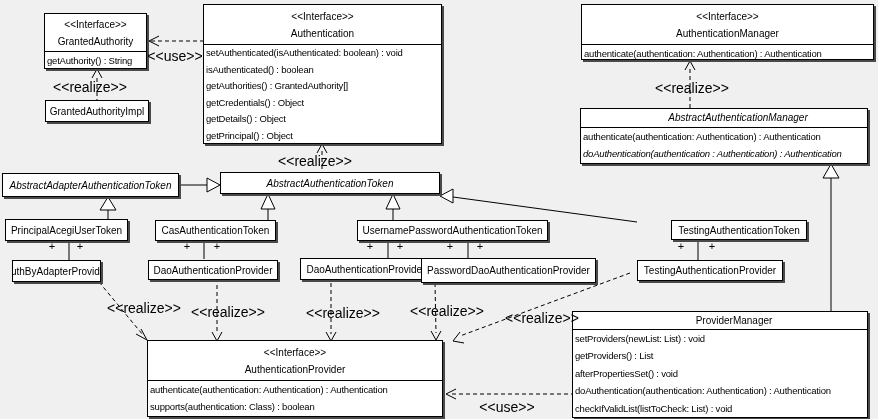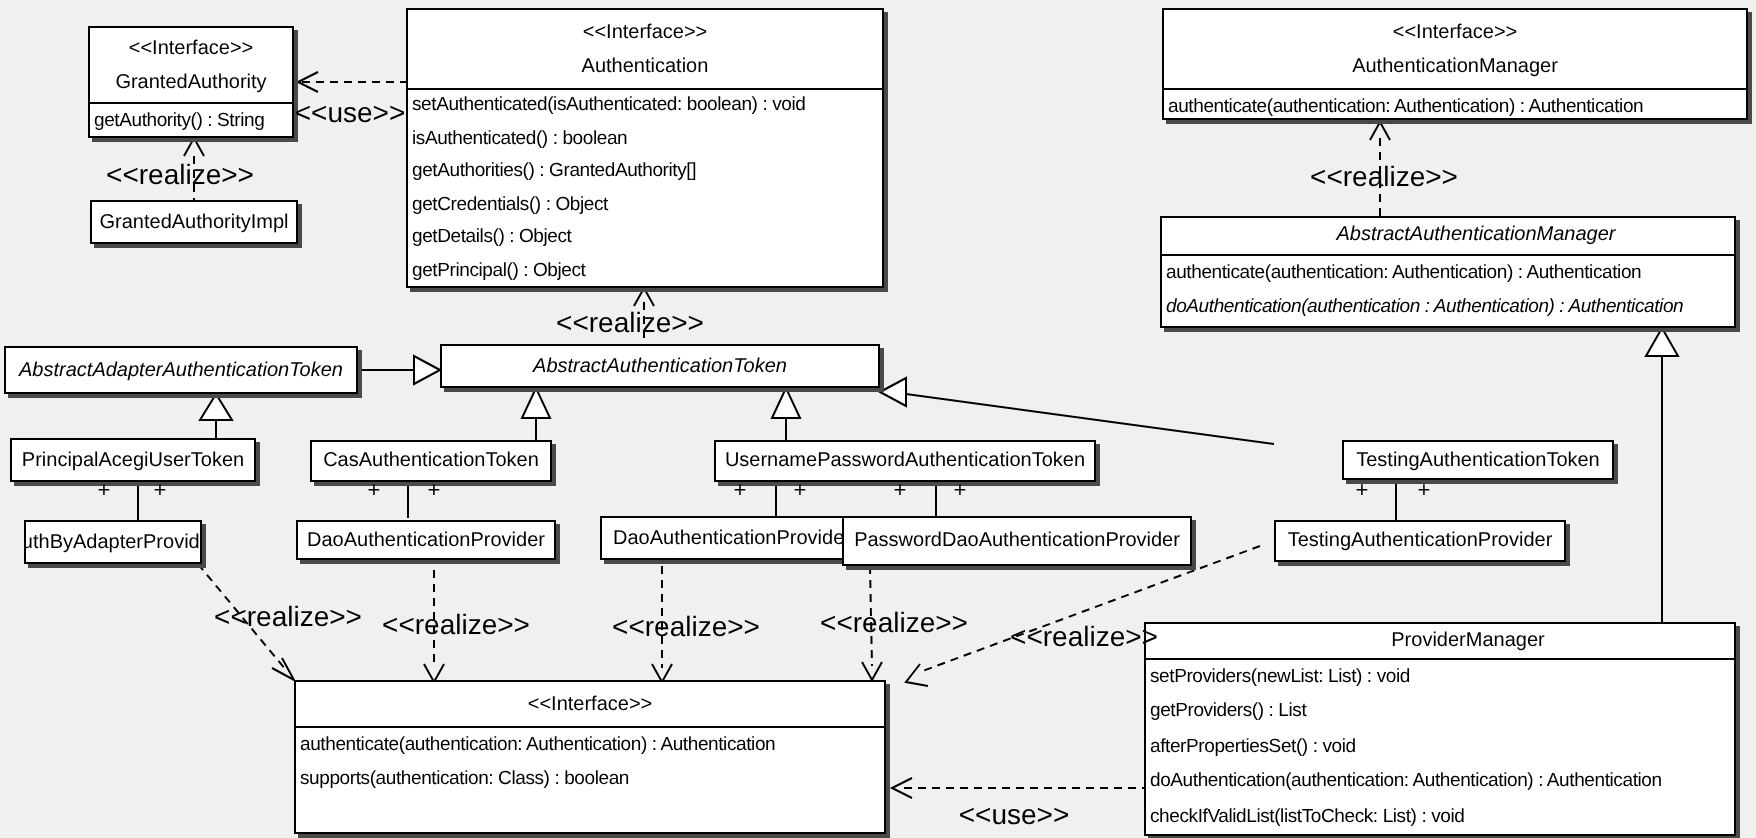--- a/index.html
+++ b/index.html
@@ -182,20 +182,21 @@
     <span class="cname">PasswordDaoAuthenticationProvider</span>
   </div>
 
   <div class="box simple" style="left:637px;top:260px;width:146px;height:21px">
     <span class="cname">TestingAuthenticationProvider</span>
   </div>
 
   <div class="box" style="left:147px;top:340px;width:296px;height:77px">
     <div class="hdr">
       <div class="stereo">&lt;&lt;Interface&gt;&gt;</div>
+      <div class="cname">AuthenticationProvider</div>
     </div>
     <div class="methods">
       <div class="m">authenticate(authentication: Authentication) : Authentication</div>
       <div class="m">supports(authentication: Class) : boolean</div>
     </div>
   </div>
 
   <div class="box lh174" style="left:572px;top:311px;width:296px;height:107px">
     <div class="hdr1">
       <div class="cname" style="line-height:17px">ProviderManager</div>

